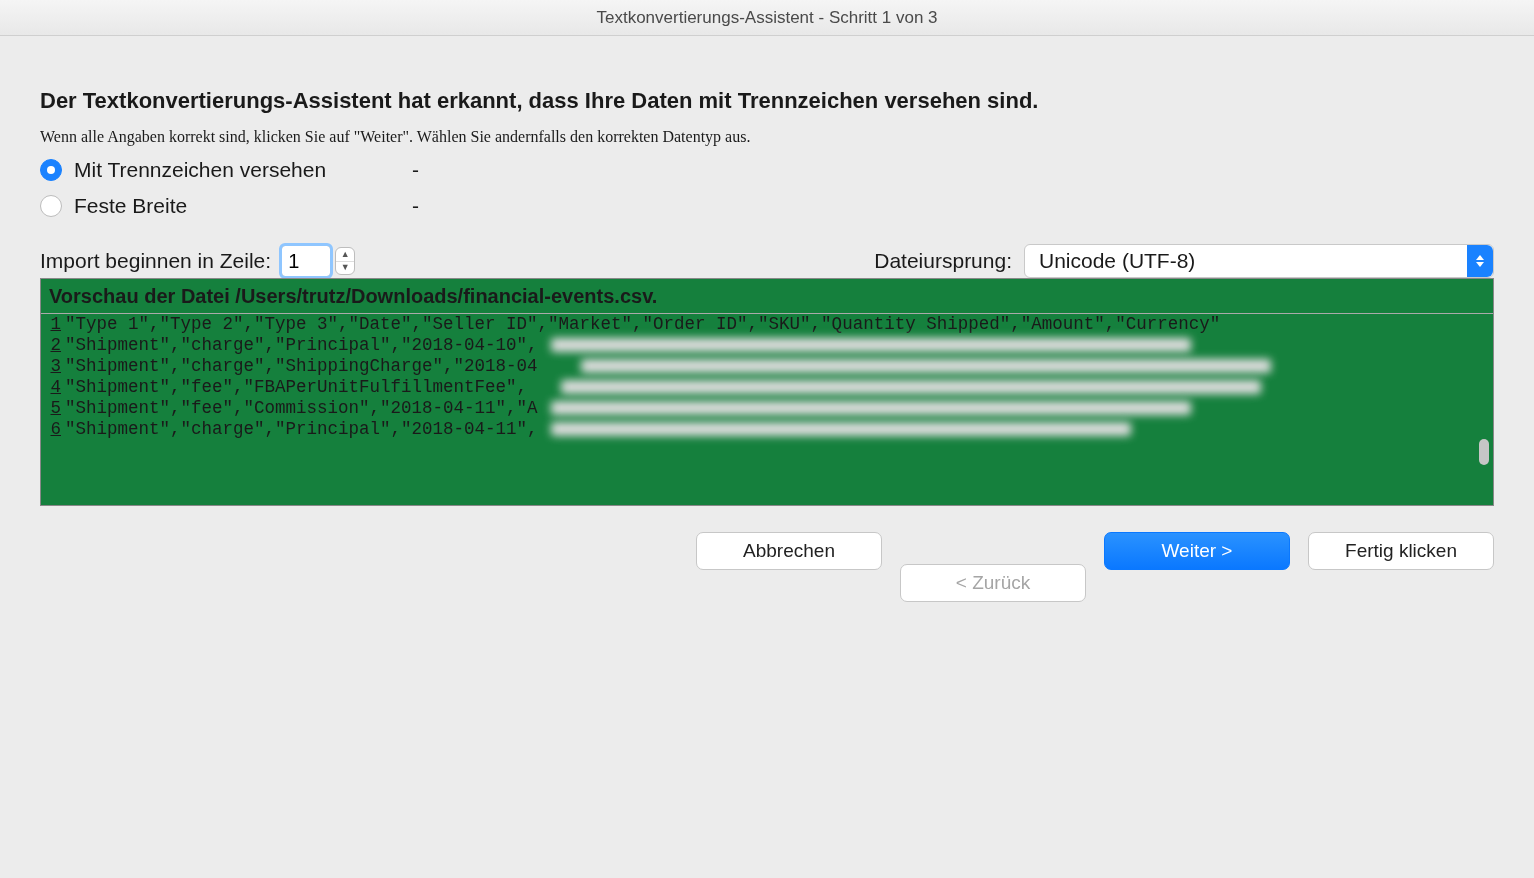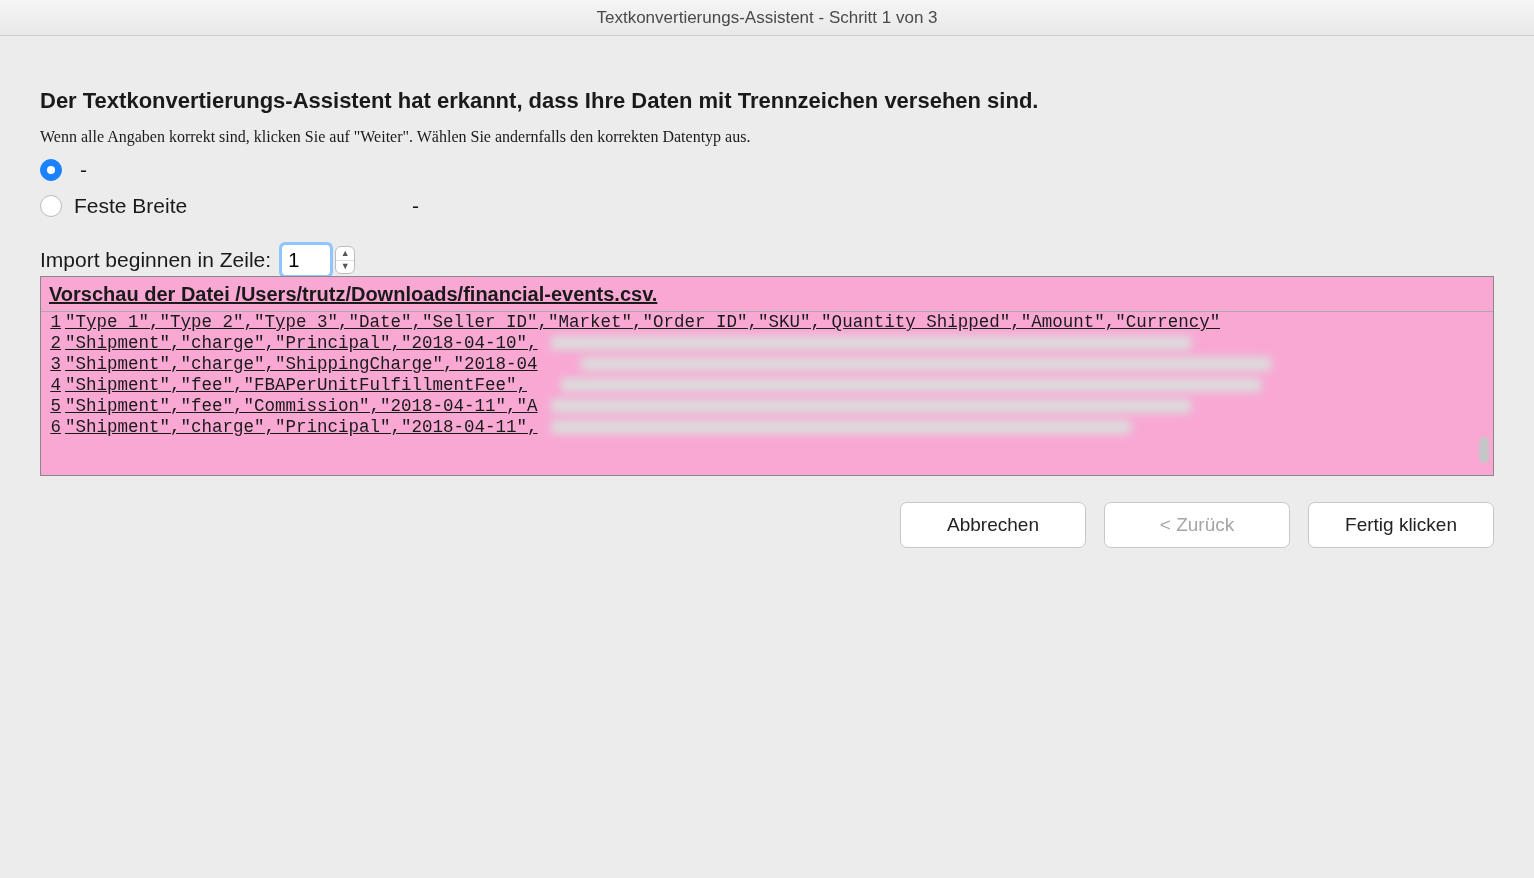--- a/index.html
+++ b/index.html
@@ -152,24 +152,23 @@
   .sa-up { border-bottom: 5px solid #fff; }
   .sa-dn { border-top: 5px solid #fff; }
 
   .preview-label {
     font-size: 21px;
     margin-top: 160px;
     margin-bottom: 8px;
   }
   .preview-box {
     border: 1px solid #888;
-    background: #f9a8d4;
-    height: 200px;
+    background: #15803d;
+    height: 228px;
     position: relative;
-    text-decoration: underline;
   }
   .preview-title {
     font-size: 20px;
     font-weight: 700;
     font-family: Arial, sans-serif;
     padding: 6px 8px 5px 8px;
     border-bottom: 1px solid #aaa;
   }
   .preview-lines {
     font-family: "Menlo", "Courier New", monospace;
@@ -223,34 +222,35 @@
   }
 
   .footer {
     display: flex;
     justify-content: flex-end;
     gap: 18px;
     padding: 22px 40px 0 0;
   }
   .btn {
     min-width: 186px;
-    height: 46px;
+    height: 38px;
     border-radius: 7px;
     border: 1px solid #c7c7c7;
     background: #fff;
     font-size: 19px;
     display: flex;
     align-items: center;
     justify-content: center;
     color: #222;
     cursor: pointer;
   }
   .btn.disabled {
     color: #a5a5a5;
     cursor: default;
+    margin-top: 32px;
   }
   .btn.primary {
     background: linear-gradient(#2a92ff, #0a78ff);
     border-color: #0a78ff;
     color: #fff;
   }
 </style>
 </head>
 <body>
 
@@ -259,39 +259,50 @@
 </div>
 
 <div class="content">
   <div class="heading">Der Textkonvertierungs-Assistent hat erkannt, dass Ihre Daten mit Trennzeichen versehen sind.</div>
   <div class="subheading">Wenn alle Angaben korrekt sind, klicken Sie auf "Weiter". Wählen Sie andernfalls den korrekten Datentyp aus.</div>
 
   <div class="radio-row">
     <span class="radio selected">
         <span class="dot"></span>
       </span>
+    <span class="radio-label-col">Mit Trennzeichen versehen</span>
     <span class="dash">- </span>
   </div>
 
   <div class="radio-row">
     <span class="radio"></span>
     <span class="radio-label-col">Feste Breite</span>
     <span class="dash">- </span>
   </div>
 
   <div class="row-params">
     <span>Import beginnen in Zeile:</span>
     <span class="stepper-wrap">
       <input class="stepper-input" value="1" style="">
       <span class="stepper-buttons">
         <span class="stepper-btn">▲</span>
         <span class="stepper-btn">▼</span>
       </span>
     </span>
 
+    <span class="origin-block">
+      <span>Dateiursprung:</span>
+      <span class="select">
+        <span>Unicode (UTF-8)</span>
+        <span class="select-arrows">
+          <span class="sa-up"></span>
+          <span class="sa-dn"></span>
+        </span>
+      </span>
+    </span>
   </div>
 
 
   <div class="preview-box">
     <div class="preview-title">Vorschau der Datei /Users/trutz/Downloads/financial-events.csv.</div>
     <div class="preview-lines">
       <div class="pline">
           <span class="pnum">1</span>
           <span class="ptxt">"Type 1","Type 2","Type 3","Date","Seller ID","Market","Order ID","SKU","Quantity Shipped","Amount","Currency"</span>
         </div>
@@ -325,14 +336,15 @@
       </div>
     </div>
     <div class="scrollbar"></div>
   </div>
 
 </div>
 
 <div class="footer">
   <div class="btn">Abbrechen</div>
   <div class="btn disabled">&lt; Zurück</div>
+  <div class="btn primary">Weiter &gt;</div>
   <div class="btn">Fertig klicken</div>
 </div>
 
 </body></html>

